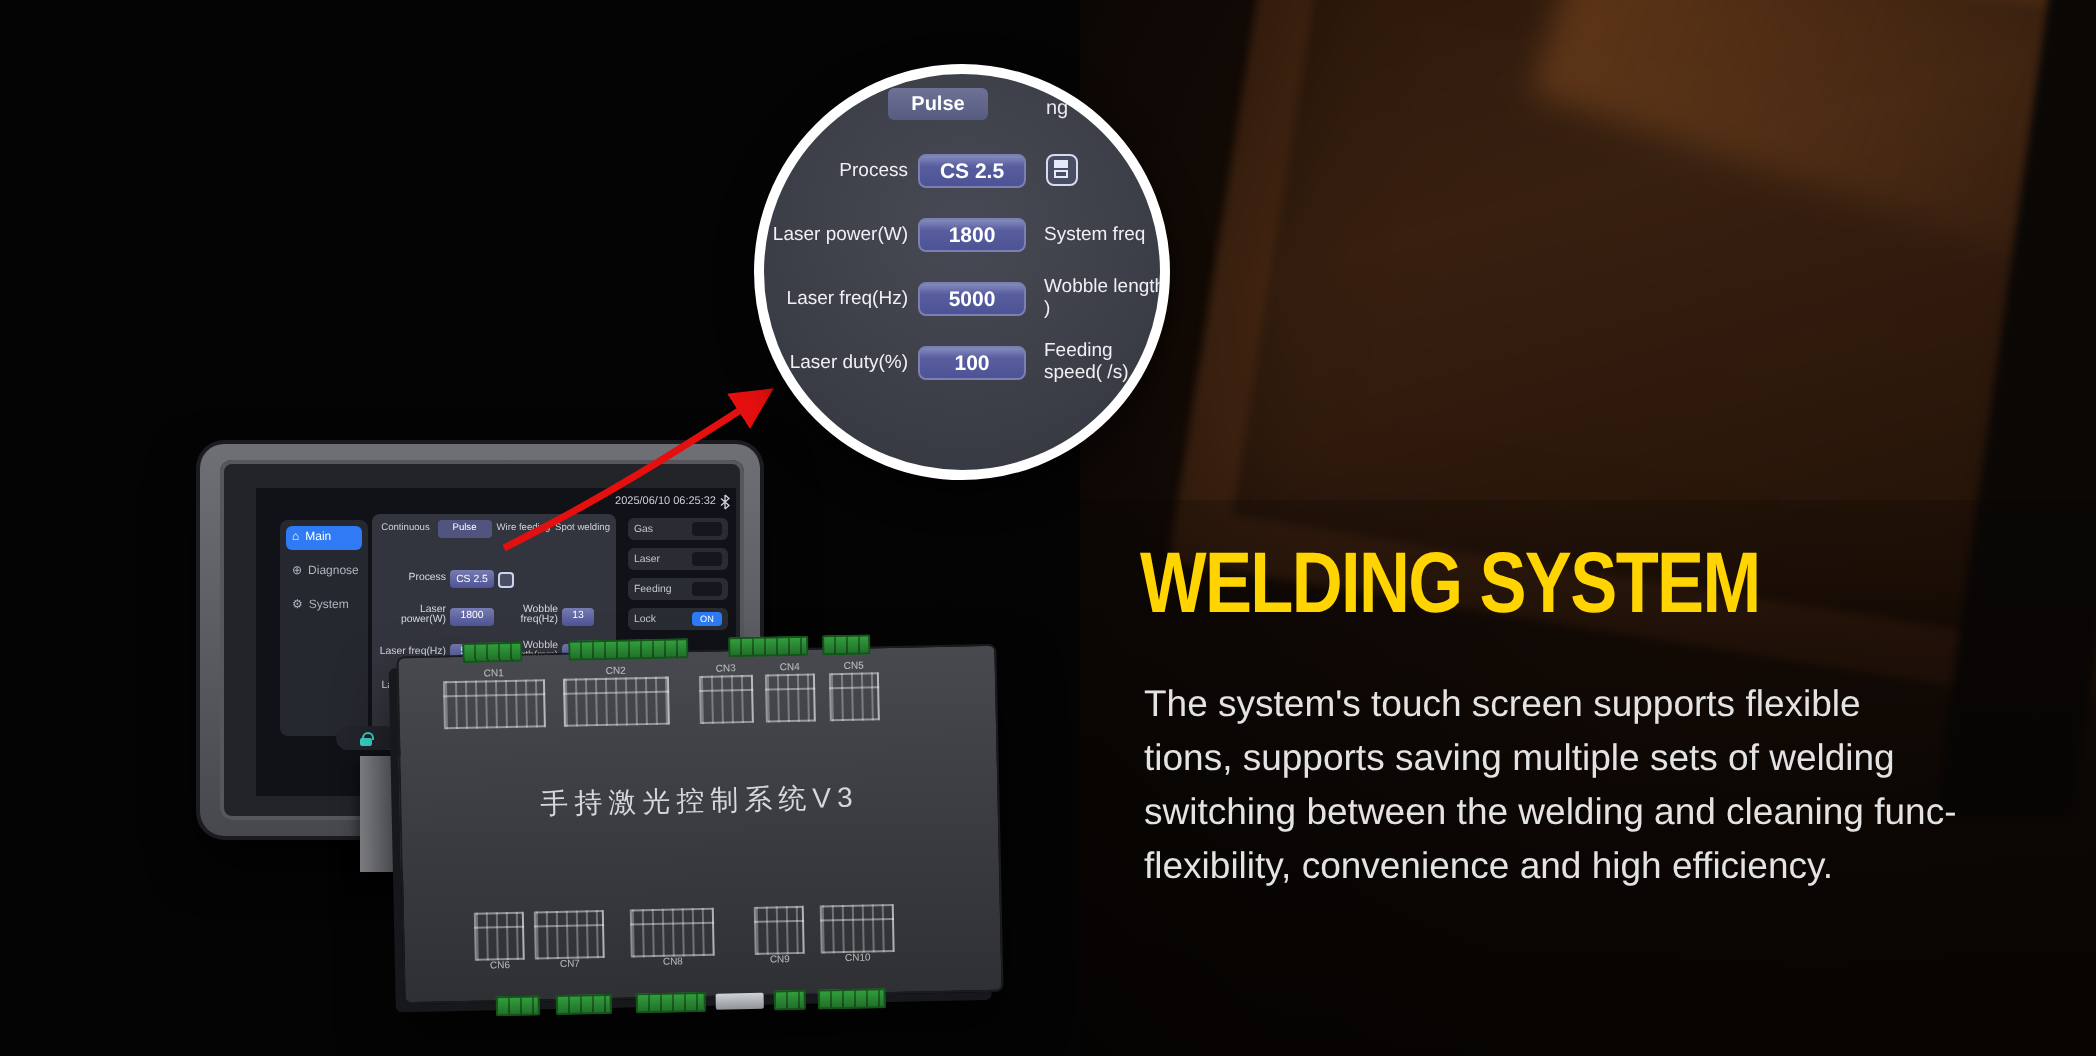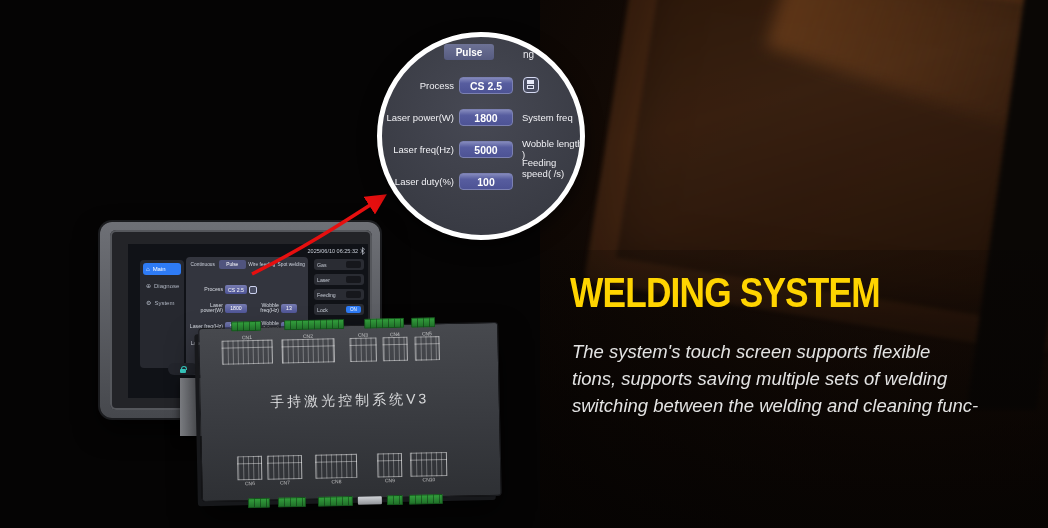--- a/index.html
+++ b/index.html
@@ -111,21 +111,21 @@
     border-radius:4px; background:#4a4e63; }
   .floppy-top { position:absolute; left:3px; top:2px; width:7px; height:4px; background:#e6e9f8; }
   .floppy-bot { position:absolute; left:3px; top:7px; width:7px; height:4px; border:1px solid #e6e9f8; }
 
   
   .headline { position:absolute; left:570px; top:268px; z-index:5; color:#ffd400;
     font-size:43px; font-weight:bold; letter-spacing:-1px; white-space:nowrap;
     transform:scaleX(.82); transform-origin:left top; }
   .desc { position:absolute; left:572px; top:338px; z-index:5; color:#e3e3e3;
     font-size:18.5px; line-height:27px; }
-  .desc div { white-space:nowrap;font-style:italic; }
+  .desc div { white-space:nowrap; }
 </style>
 </head>
 <body>
 
 <div id="canvas">
 
   <div class="bg-base"></div>
   <div class="bg-slab"></div>
   <div class="bg-streak"></div>
   <div class="bg-edge"></div>
@@ -296,23 +296,24 @@
     <div class="co-label" style="left:0; top:75px">Laser power(W)</div>
     <div class="co-btn" style="top:72px">1800</div>
     <div class="co-right" style="top:75px">System freq</div>
 
     <div class="co-label" style="left:0; top:107px">Laser freq(Hz)</div>
     <div class="co-btn" style="top:104px">5000</div>
     <div class="co-right" style="top:101px">Wobble length( )</div>
 
     <div class="co-label" style="left:0; top:139px">Laser duty(%)</div>
     <div class="co-btn" style="top:136px">100</div>
-    <div class="co-right" style="top:120px">Feeding speed( /s)</div>
+    <div class="co-right" style="top:133px">Feeding speed( /s)</div>
   </div>
 
   <div class="headline">WELDING SYSTEM</div>
   <div class="desc">
     <div>The system's touch screen supports flexible</div>
     <div>tions, supports saving multiple sets of welding</div>
     <div>switching between the welding and cleaning func-</div>
+    <div>flexibility, convenience and high efficiency.</div>
   </div>
 
 </div>
 
 </body></html>

